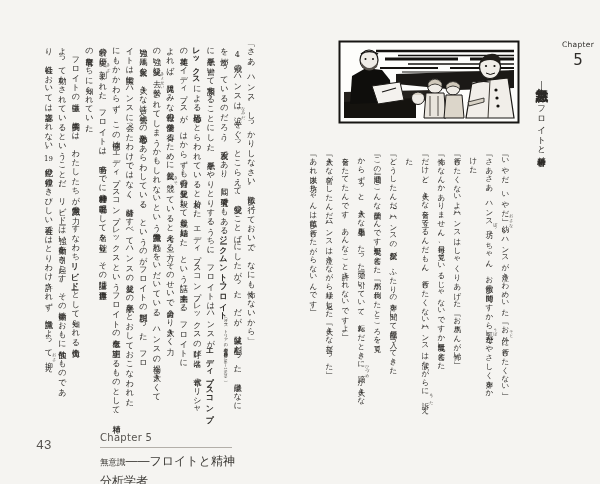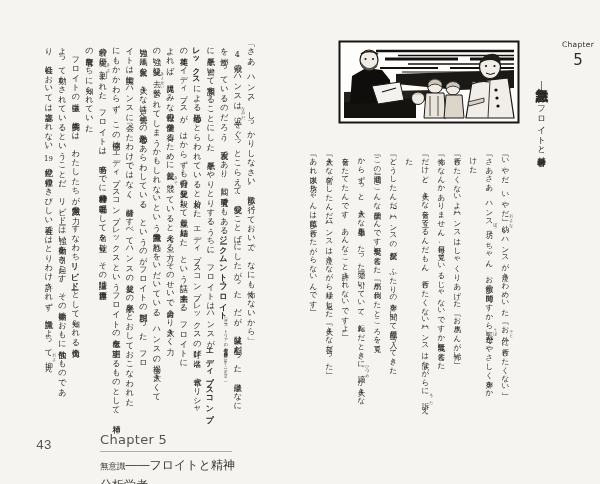--- a/index.html
+++ b/index.html
@@ -47,21 +47,21 @@
   
   .pagenum{
     position:absolute;font-size:13px;color:#55524e;
     font-family:Liberation Mono, monospace;
   }
   .pagenum.pl{left:36px;top:438px;}
   .pagenum.pr{left:553px;top:438px;margin-left:48px;}
   .footer-block{position:absolute;left:100px;top:432px;width:140px;}
   .footer-chapter{
     font-family:"DejaVu Sans","Liberation Sans",sans-serif;
-    font-size:13px;color:#56534f;letter-spacing:.3px;
+    font-size:10px;color:#56534f;letter-spacing:.3px;
   }
   .footer-rule{height:1px;background:#b3afa9;margin:4px 0 2px 0;width:132px;}
   .footer-title .f-main{font-size:8.5px;color:#3c3a36;}
   .footer-title .f-sub{font-size:12px;color:#3c3a36;}
 </style>
 </head>
 <body>
 
 <div class="spread">
 

